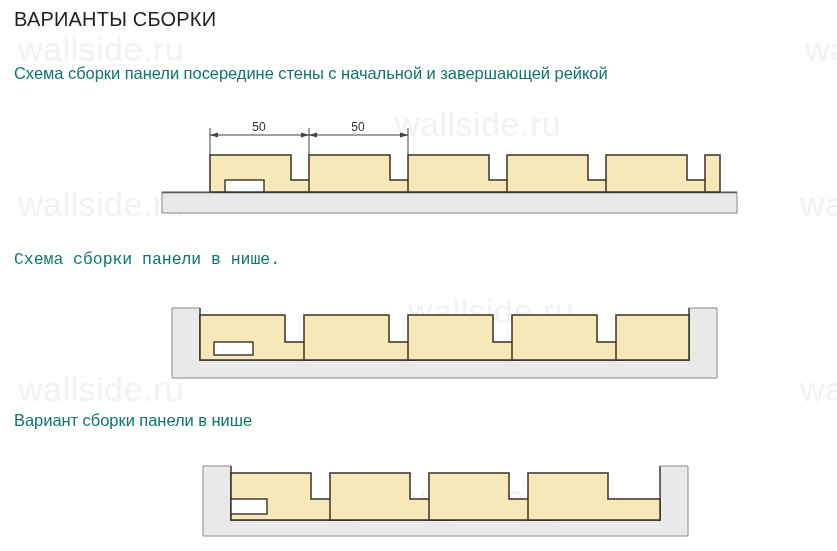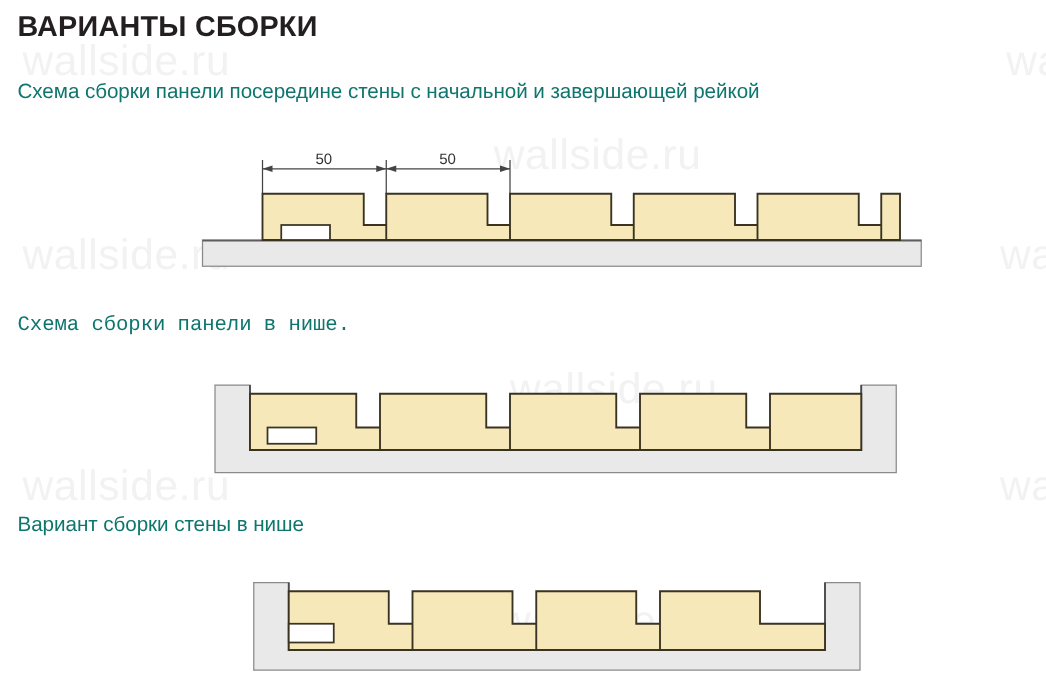--- a/index.html
+++ b/index.html
@@ -39,22 +39,22 @@
   
   #content {
     position: relative;
     z-index: 1;
   }
 
   #page-title {
     position: absolute;
     left: 14px;
     top: 8px;
-    font-size: 23px;
-    font-weight: bold;
+    font-size: 20px;
+    font-weight: normal;
     letter-spacing: 0.2px;
     color: #231f20;
     white-space: nowrap;
   }
 
   .caption {
     position: absolute;
     font-size: 16.5px;
     font-weight: 400;
     color: #0f766e;
@@ -149,21 +149,21 @@
       <path d="M304,25 L389,25 L389,52 L412,52 L412,70 L304,70 Z" fill="#F6E8B9" stroke="#3a3322" stroke-width="1.5" stroke-linejoin="miter"></path>
 
       <path d="M408,25 L493,25 L493,52 L516,52 L516,70 L408,70 Z" fill="#F6E8B9" stroke="#3a3322" stroke-width="1.5" stroke-linejoin="miter"></path>
 
       <path d="M512,25 L597,25 L597,52 L620,52 L620,70 L512,70 Z" fill="#F6E8B9" stroke="#3a3322" stroke-width="1.5" stroke-linejoin="miter"></path>
 
       <path d="M616,25 L689,25 L689,70 L616,70 Z" fill="#F6E8B9" stroke="#3a3322" stroke-width="1.5" stroke-linejoin="miter"></path>
     </svg>
   </div>
 
-  <div class="caption" id="caption-3">Вариант сборки стены в нише</div>
+  <div class="caption" id="caption-3">Вариант сборки панели в нише</div>
 
   <div class="figure" id="figure-3">
     <svg width="837" height="100" viewBox="0 0 837 100" xmlns="http://www.w3.org/2000/svg">
 
       <path d="M203,16 L231,16 L231,70 L660,70 L660,16 L688,16 L688,86 L203,86 Z" fill="#E9E9EA" stroke="#8a8a8a" stroke-width="1" stroke-linejoin="miter"></path>
       <path d="M231,16 L231,70 L660,70 L660,16" fill="none" stroke="#4a4a4a" stroke-width="1.5" stroke-linejoin="miter"></path>
 
       <path d="M231,23 L311,23 L311,49 L355,49 L355,70 L231,70 Z" fill="#F6E8B9" stroke="#3a3322" stroke-width="1.5" stroke-linejoin="miter"></path>
       <rect x="231" y="49" width="36" height="15" fill="#ffffff" stroke="#3a3322" stroke-width="1.4"></rect>
 

